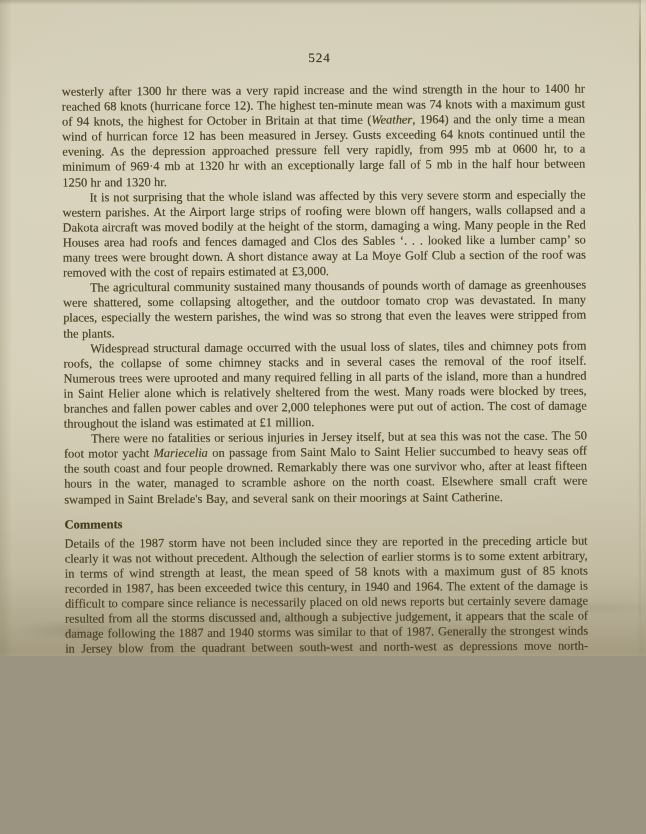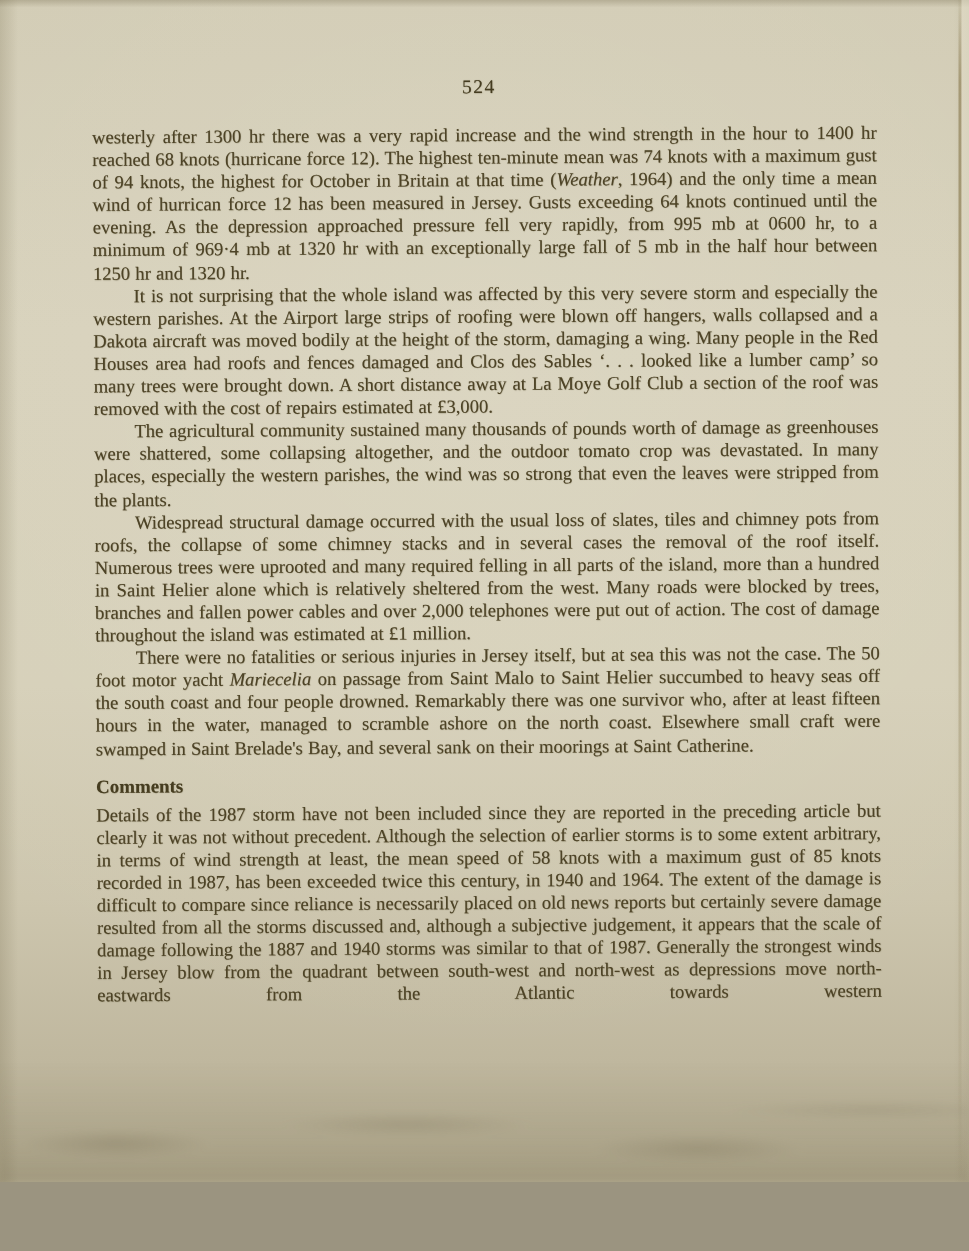--- a/index.html
+++ b/index.html
@@ -3,21 +3,21 @@
 <meta charset="utf-8">
 <style>
   html, body {
     margin: 0;
     padding: 0;
     background: #9b9480;
   }
   .screenshot {
     position: relative;
     width: 646px;
-    height: 788px;
+    height: 656px;
     overflow: hidden;
     background: #fca5a5;
     font-family: "Liberation Serif", serif;
   }
   
   .paper {
     position: absolute;
     inset: 0;
     background:
       linear-gradient(180deg, rgba(110,100,70,0.30) 0px, rgba(110,100,70,0) 5px),

